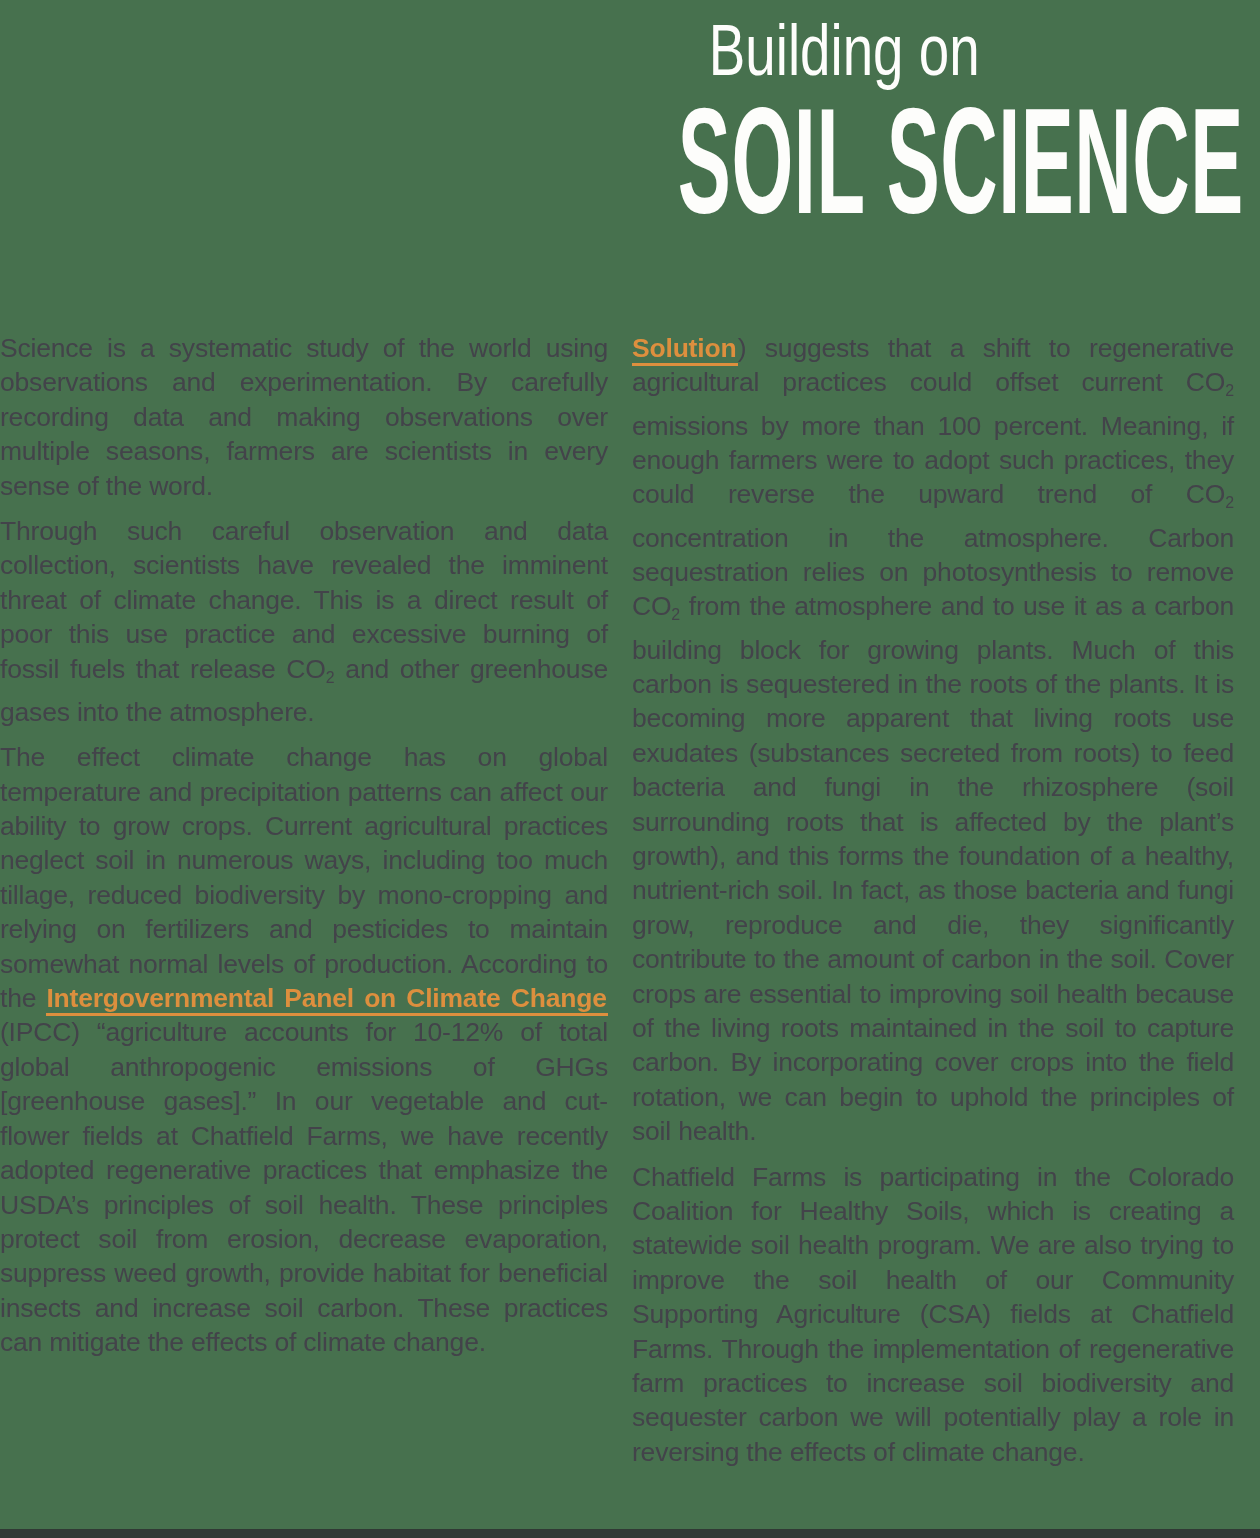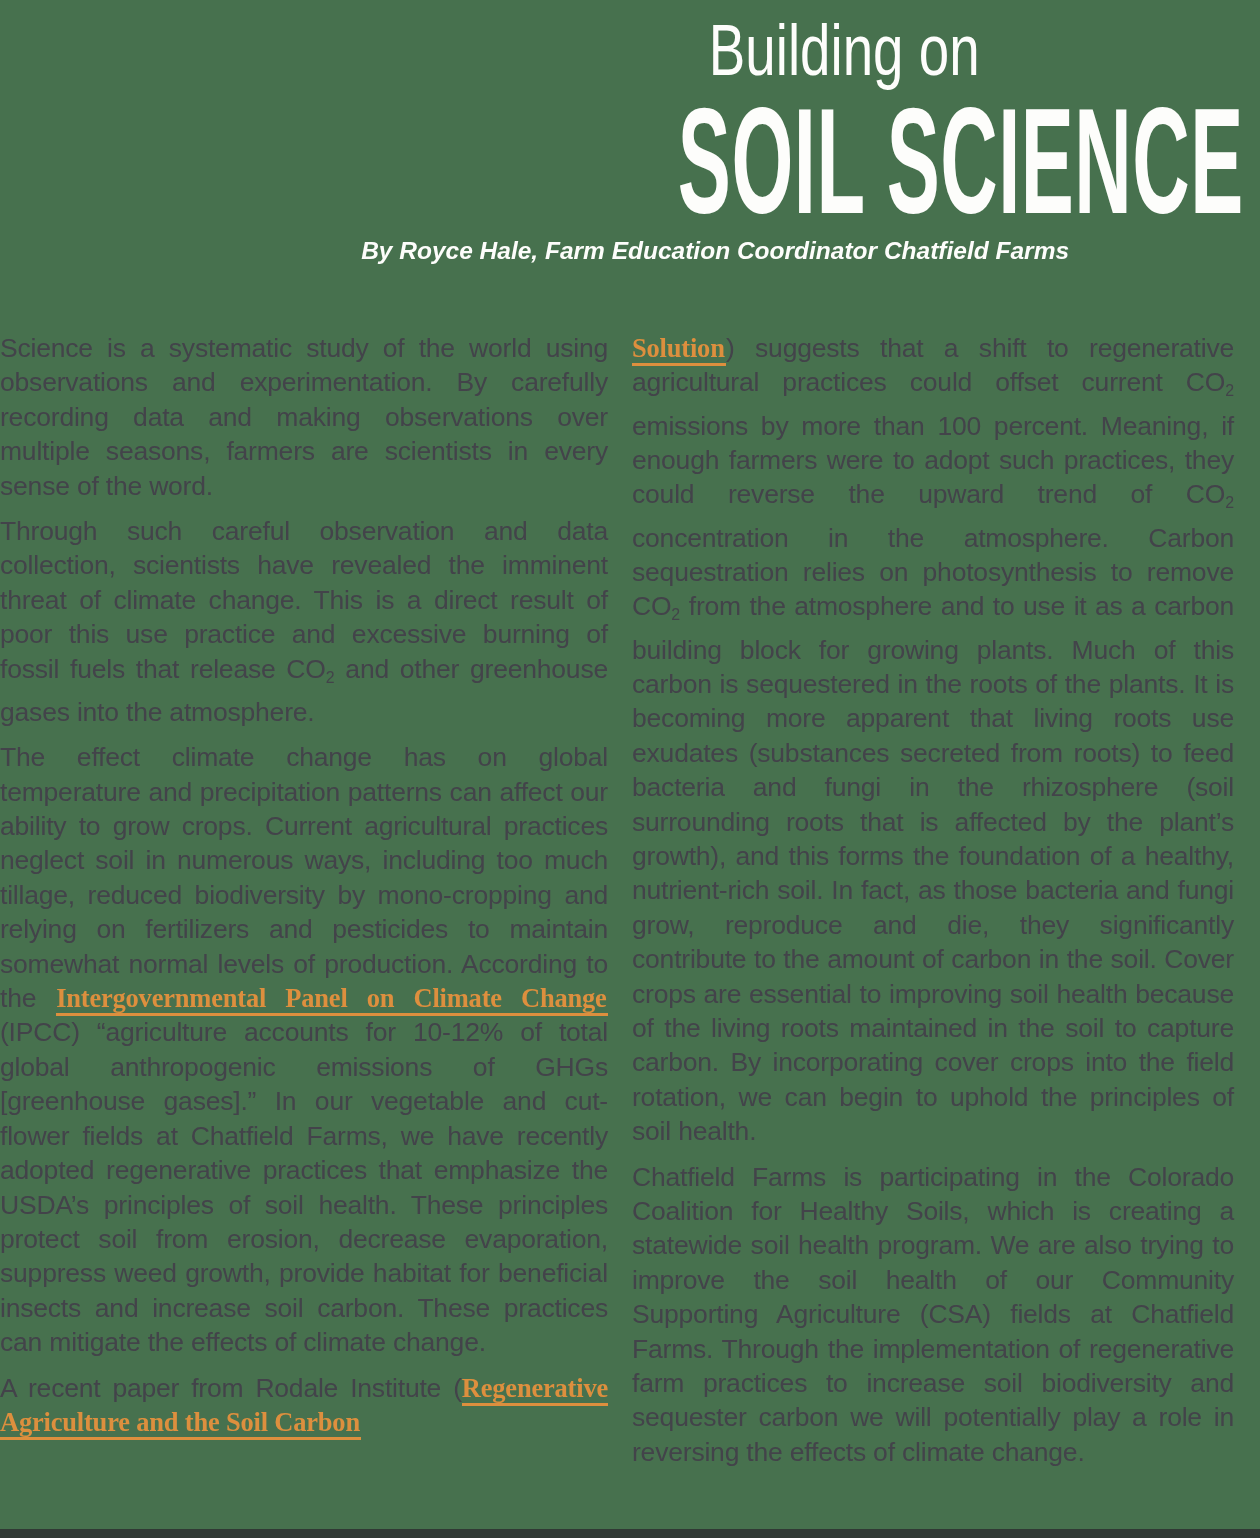--- a/index.html
+++ b/index.html
@@ -71,21 +71,20 @@
     letter-spacing: -0.2px;
     text-align: justify;
   }
   .para:last-child { margin-bottom: 12px; }
   .link {
     color: var(--accent, #DD8F3E);
     font-weight: 700;
     text-decoration: none;
     border-bottom: 3px solid var(--accent, #DD8F3E);
     padding-right: 0.05em;
-    font-family: Liberation Serif, serif;
   }
   .sub {
     font-size: 60%;
     vertical-align: -0.3em;
     letter-spacing: 0;
   }
   .bottom-strip {
     position: absolute;
     left: 0;
     bottom: 0;
@@ -93,29 +92,27 @@
     height: 9px;
     background: var(--strip, #313A35);
   }
 </style>
 </head>
 <body>
 
 <header class="header">
   <div class="kicker">Building on</div>
   <div class="main-title">SOIL SCIENCE</div>
-  <div class="byline">By Royce Hale, Farm Education Coordinator Chatfield Farms</div>
 </header>
 
 <main class="columns">
   <div class="col col-left">
       <p class="para"><span>Science is a systematic study of the world using observations and experimentation. By carefully recording data and making observations over multiple seasons, farmers are scientists in every sense of the word.</span></p>
       <p class="para"><span>Through such careful observation and data collection, scientists have revealed the imminent threat of climate change. This is a direct result of poor this use practice and excessive burning of fossil fuels that release CO</span><span class="sub">2</span><span> and other greenhouse gases into the atmosphere.</span></p>
       <p class="para"><span>The effect climate change has on global temperature and precipitation patterns can affect our ability to grow crops. Current agricultural practices neglect soil in numerous ways, including too much tillage, reduced biodiversity by mono-cropping and relying on fertilizers and pesticides to maintain somewhat normal levels of production. According to the </span><a href="#" class="link">Intergovernmental Panel on Climate Change</a><span> (IPCC) “agriculture accounts for 10-12% of total global anthropogenic emissions of GHGs [greenhouse gases].” In our vegetable and cut-flower fields at Chatfield Farms, we have recently adopted regenerative practices that emphasize the USDA’s principles of soil health. These principles protect soil from erosion, decrease evaporation, suppress weed growth, provide habitat for beneficial insects and increase soil carbon. These practices can mitigate the effects of climate change.</span></p>
-      <p class="para"><span>A recent paper from Rodale Institute (</span><a href="#" class="link">Regenerative Agriculture and the Soil Carbon </a></p>
     </div>
   <div class="col col-right">
       <p class="para"><a href="#" class="link">Solution</a><span>) suggests that a shift to regenerative agricultural practices could offset current CO</span><span class="sub">2</span><span> emissions by more than 100 percent. Meaning, if enough farmers were to adopt such practices, they could reverse the upward trend of CO</span><span class="sub">2</span><span> concentration in the atmosphere. Carbon sequestration relies on photosynthesis to remove CO</span><span class="sub">2</span><span> from the atmosphere and to use it as a carbon building block for growing plants. Much of this carbon is sequestered in the roots of the plants. It is becoming more apparent that living roots use exudates (substances secreted from roots) to feed bacteria and fungi in the rhizosphere (soil surrounding roots that is affected by the plant’s growth), and this forms the foundation of a healthy, nutrient-rich soil. In fact, as those bacteria and fungi grow, reproduce and die, they significantly contribute to the amount of carbon in the soil. Cover crops are essential to improving soil health because of the living roots maintained in the soil to capture carbon. By incorporating cover crops into the field rotation, we can begin to uphold the principles of soil health.</span></p>
       <p class="para"><span>Chatfield Farms is participating in the Colorado Coalition for Healthy Soils, which is creating a statewide soil health program. We are also trying to improve the soil health of our Community Supporting Agriculture (CSA) fields at Chatfield Farms. Through the implementation of regenerative farm practices to increase soil biodiversity and sequester carbon we will potentially play a role in reversing the effects of climate change.</span></p>
     </div>
 </main>
 
 <div class="bottom-strip"></div>
 
 </body></html>

